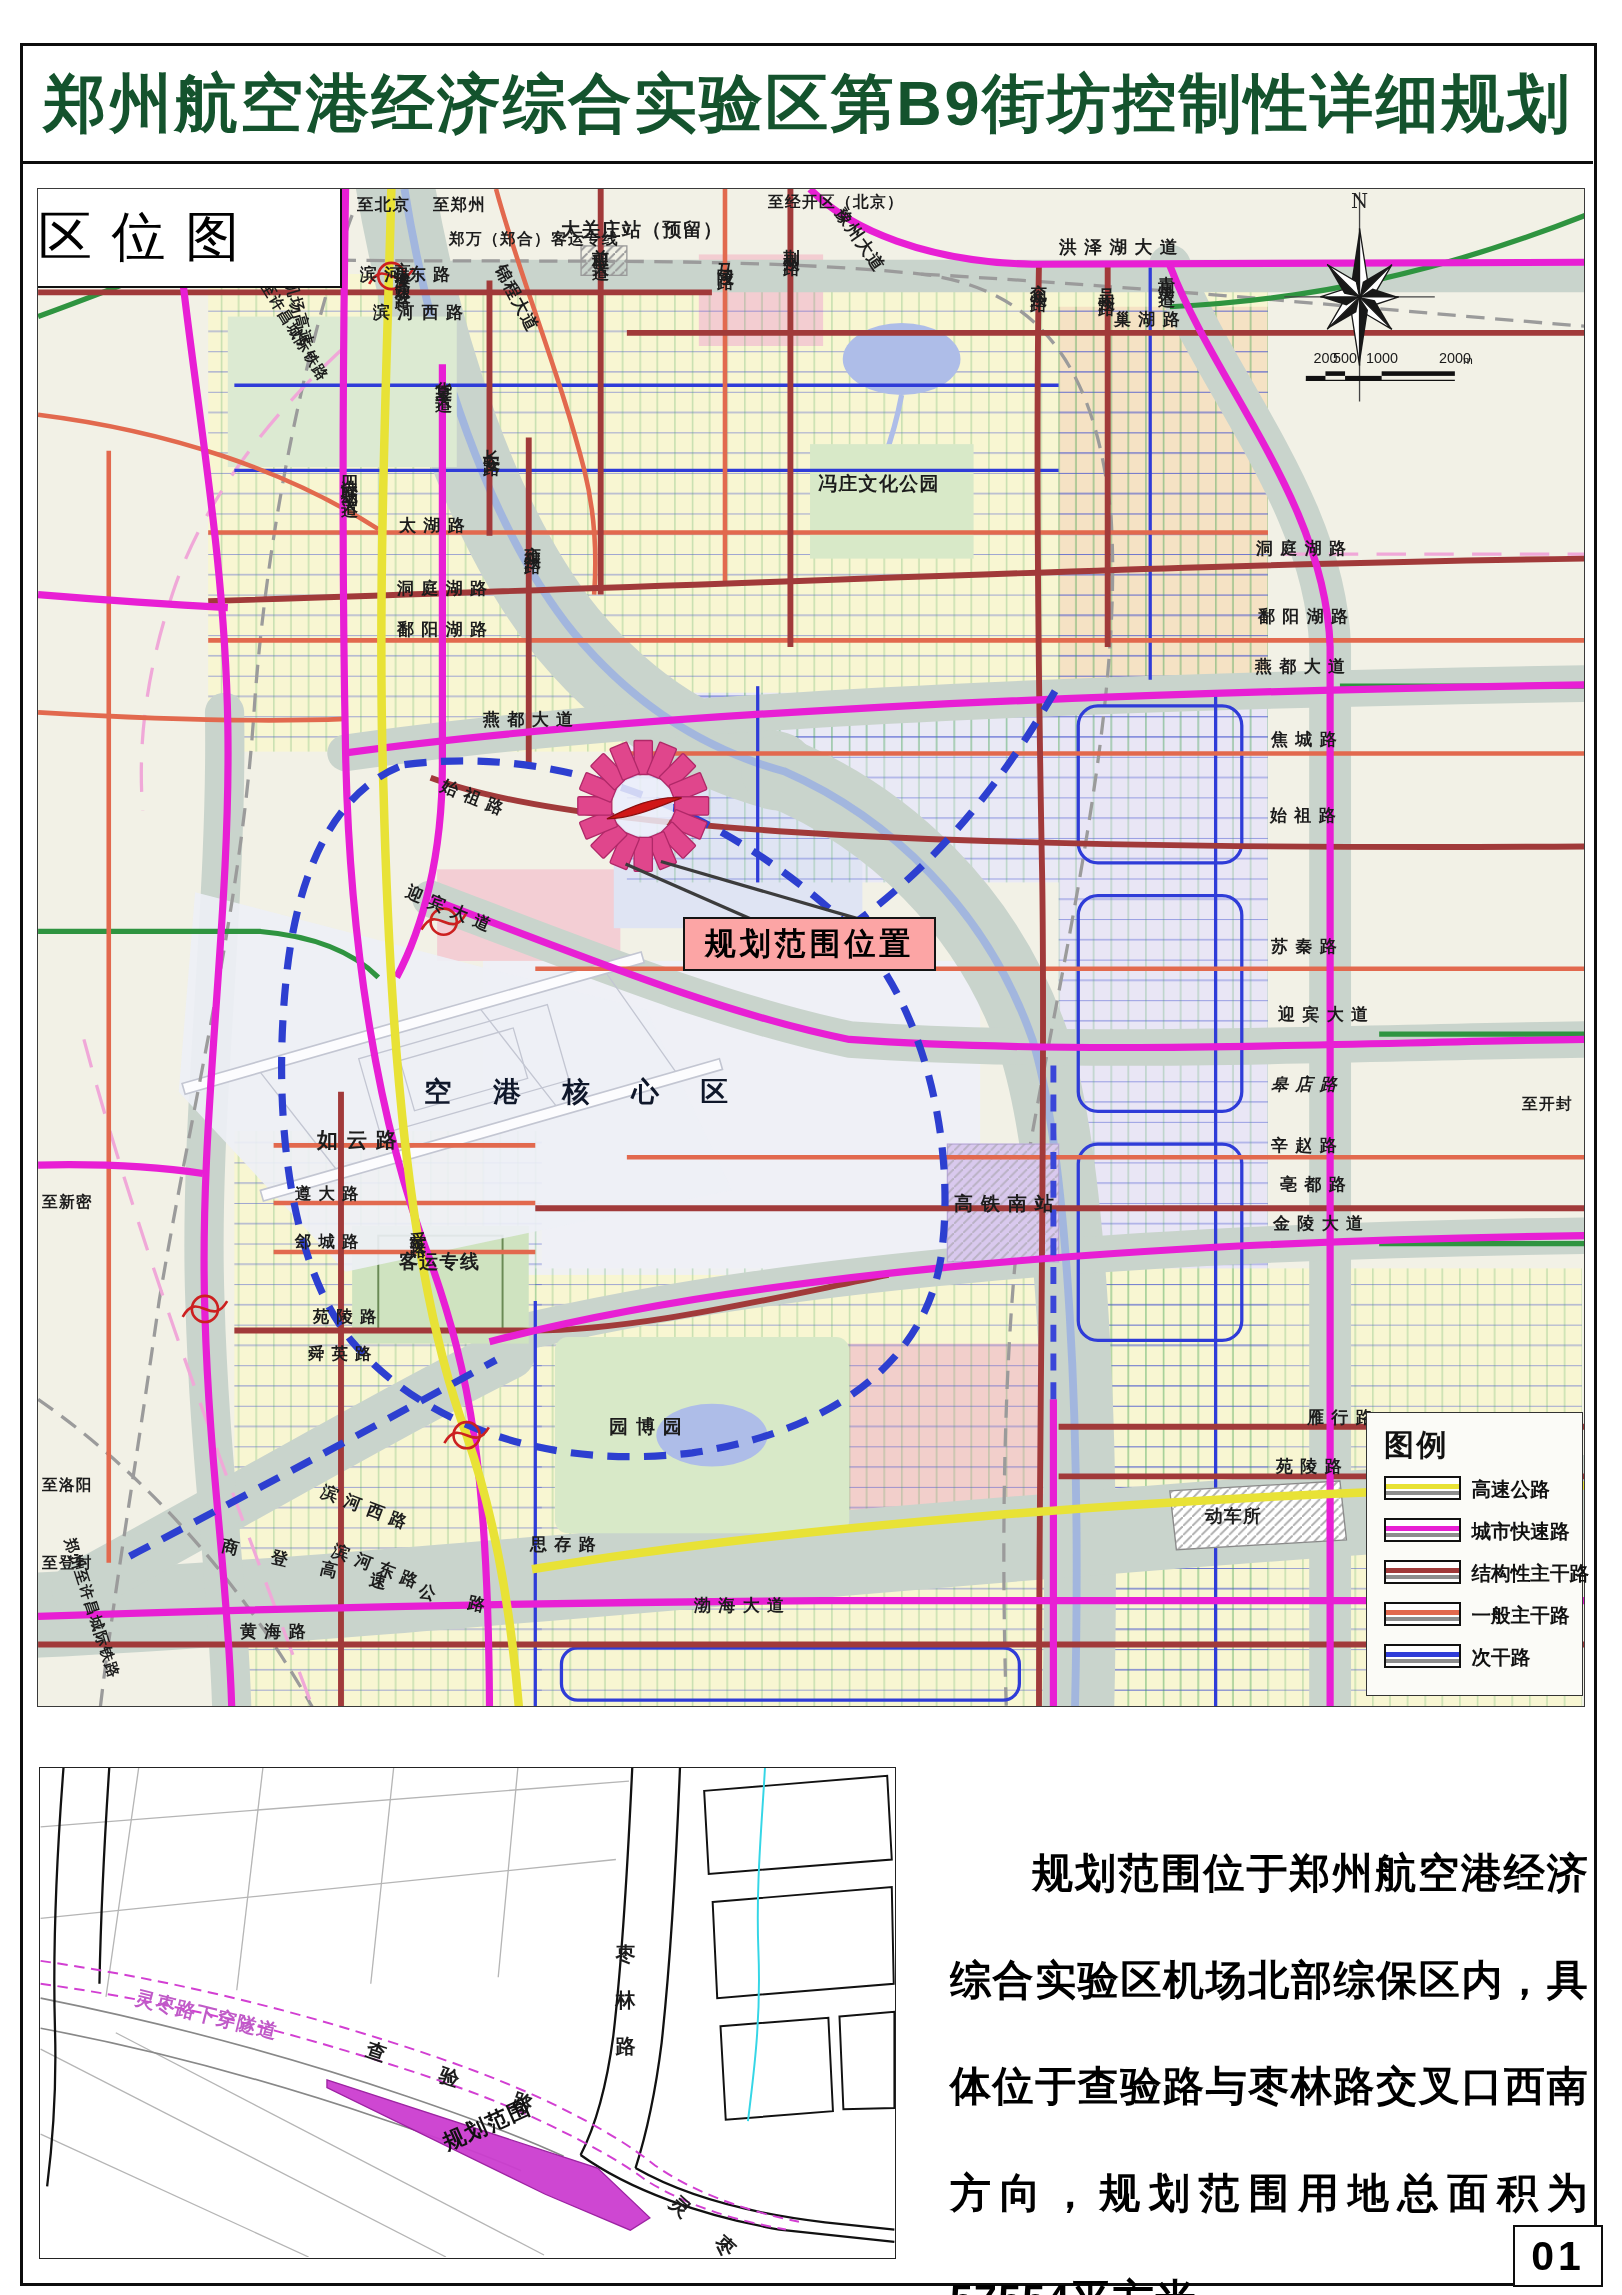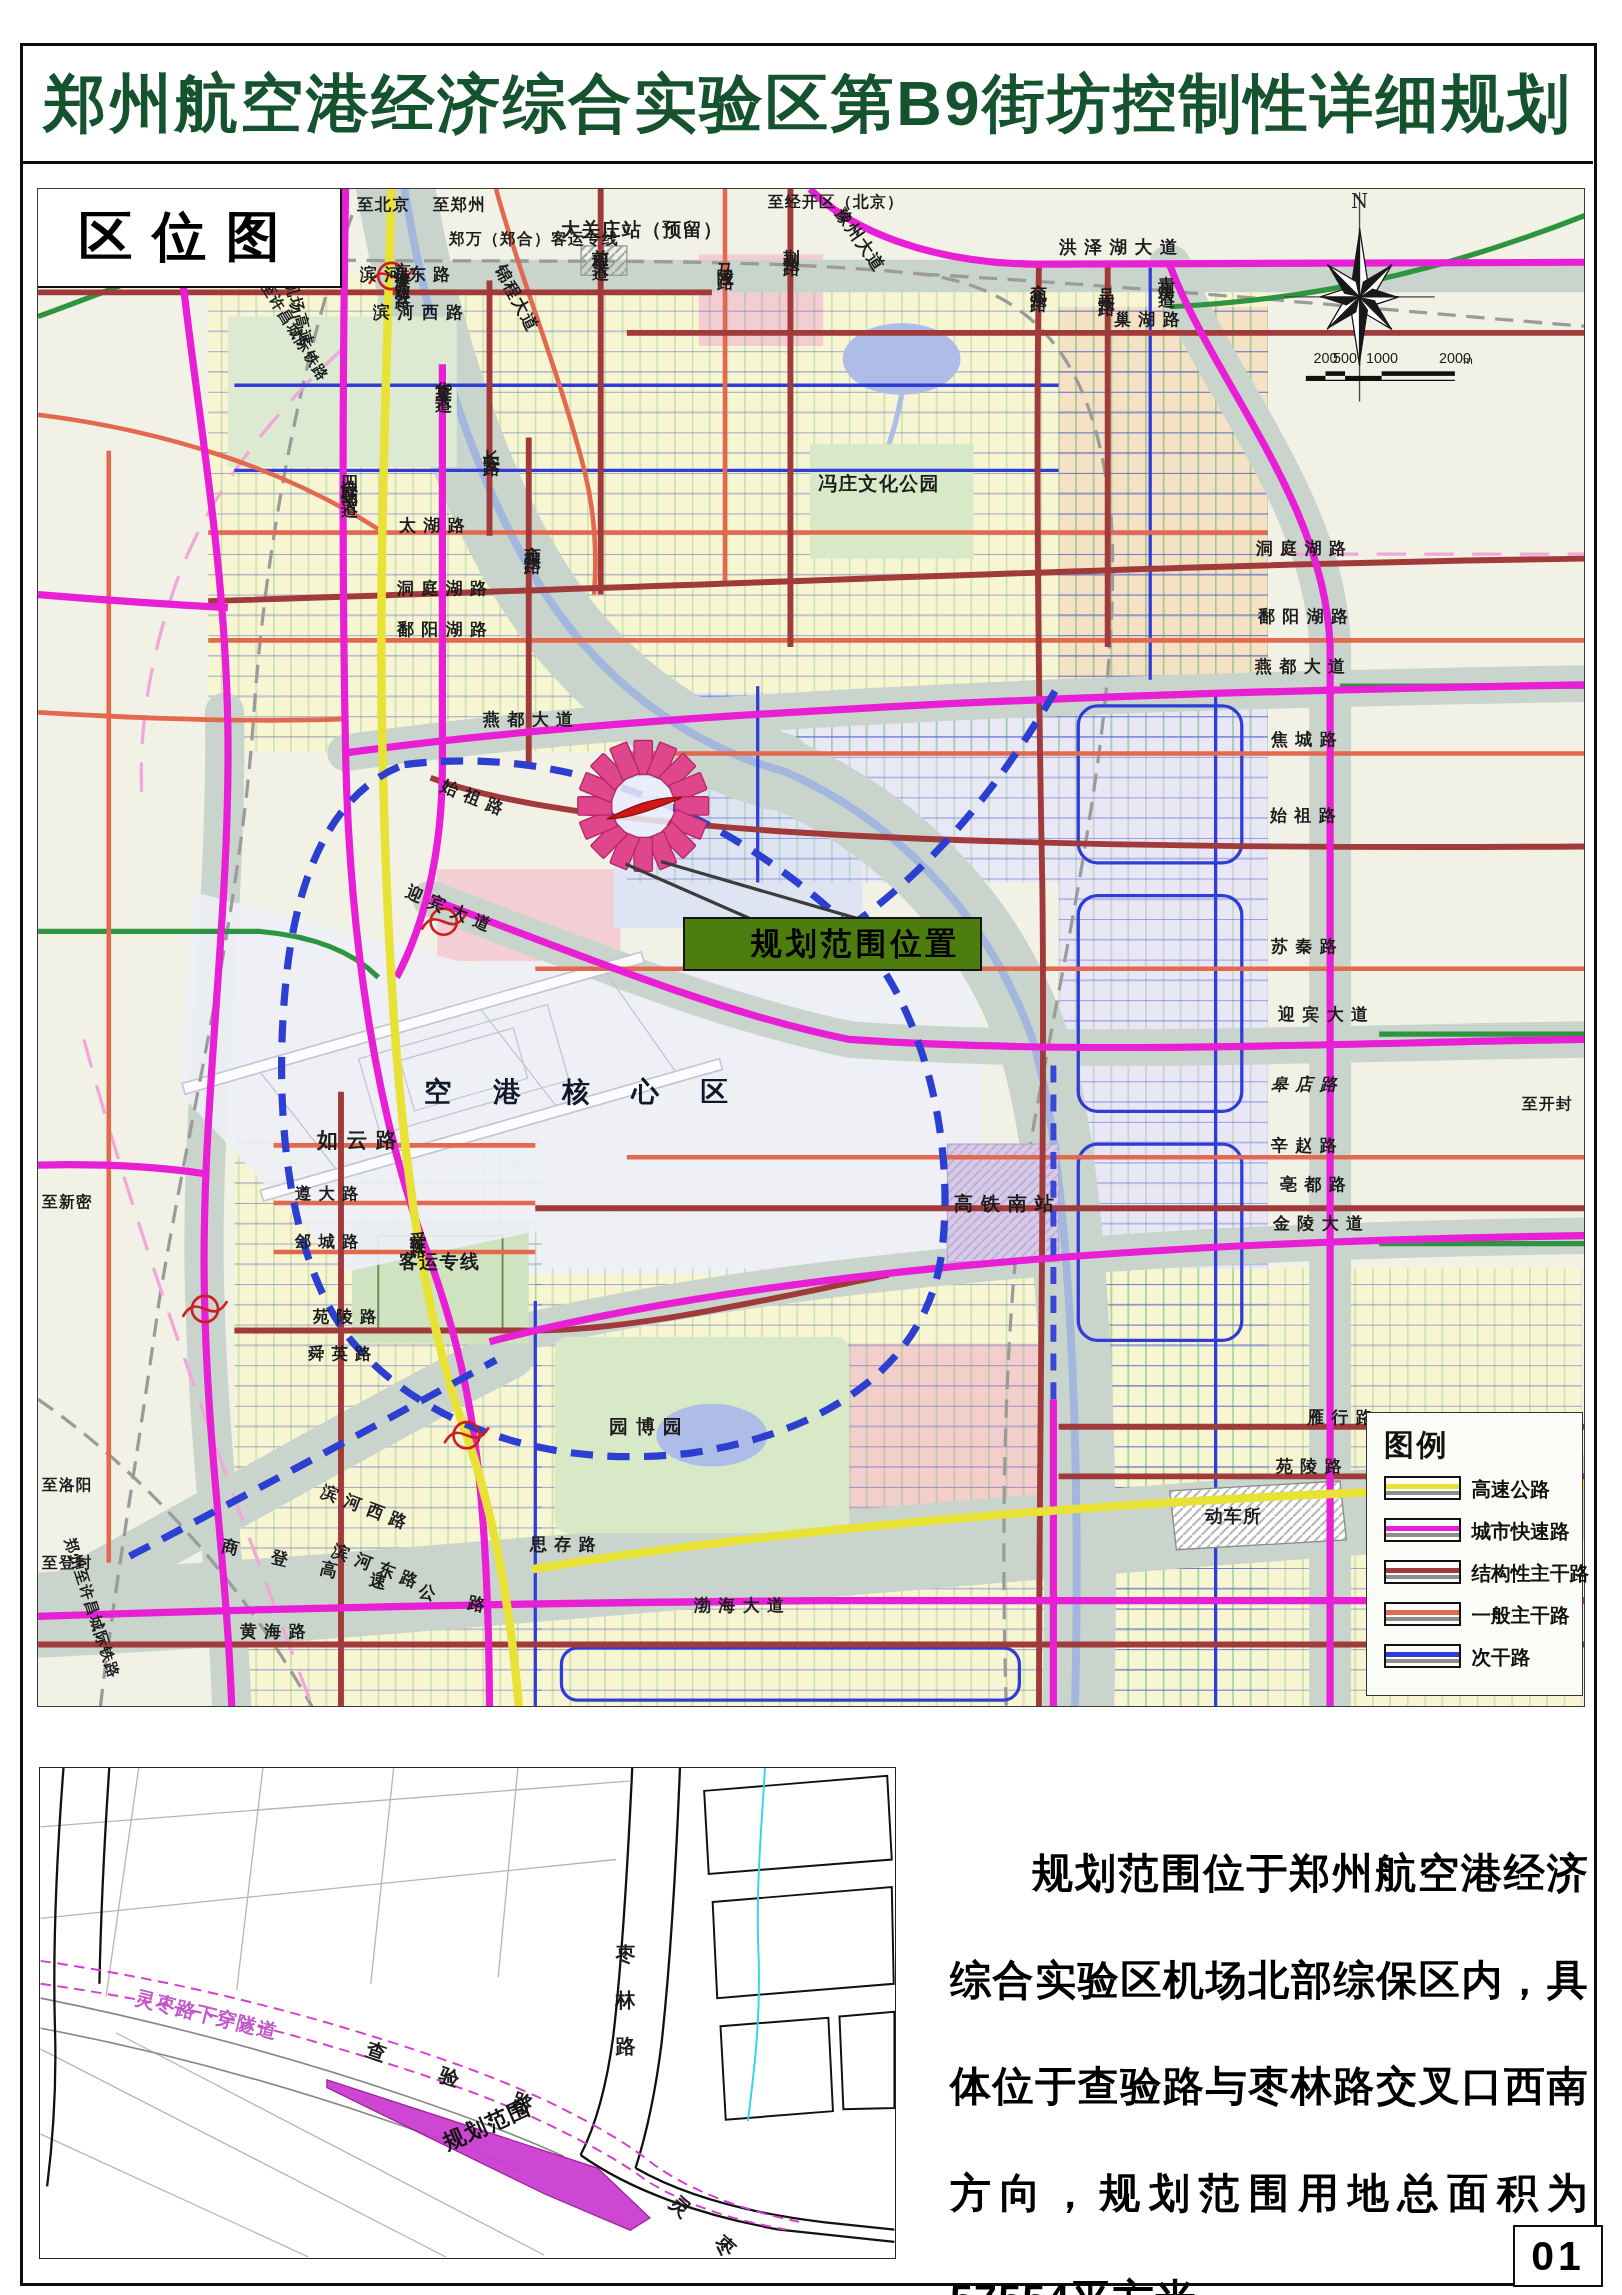--- a/index.html
+++ b/index.html
@@ -12,24 +12,24 @@
   .title-bar h1{margin:0;font-size:63px;font-weight:bold;color:#14532d;letter-spacing:2.6px;}
   .map-wrap{position:absolute;left:37px;top:188px;width:1548px;height:1519px;
         border:1.3px solid #3a3a3a;box-sizing:border-box;background:#f2f1e6;overflow:hidden;}
   .map-wrap svg{position:absolute;left:0;top:0;}
   #map-labels,#detail-labels{position:absolute;left:0;top:0;width:100%;height:100%;pointer-events:none;}
   .mlab{position:absolute;font-size:17px;font-weight:600;color:#1c1c1c;line-height:1;
         white-space:nowrap;transform-origin:left top;letter-spacing:1.3px;}
   .mlab.vert{writing-mode:vertical-rl;letter-spacing:5.2px;}
   .corner-box{position:absolute;left:0;top:0;width:302px;height:97px;background:#fff;
         border-right:2px solid #111;border-bottom:2px solid #111;display:flex;align-items:center;
-        justify-content:center;font-size:54px;font-weight:bold;letter-spacing:19.6px;z-index:6;}
-  .callout{position:absolute;left:645px;top:728px;width:249px;height:50px;background:#4d7c0f;
+        justify-content:flex-start;font-size:54px;font-weight:normal;letter-spacing:19.6px;z-index:6;}
+  .callout{position:absolute;left:645px;top:728px;width:249px;height:50px;background:#fca5a5;
         border:2.6px solid #141414;display:flex;align-items:center;justify-content:center;
-        font-size:31px;font-weight:bold;letter-spacing:3.9px;z-index:5;padding-left:46px;}
+        font-size:31px;font-weight:bold;letter-spacing:3.9px;z-index:5;}
   .legend{position:absolute;left:1366px;top:1412px;width:217px;height:284px;background:#fbfbf7;
         border:1.3px solid #333;box-sizing:border-box;z-index:7;padding:11.8px 0 0 17px;}
   .legend-title{font-size:30px;font-weight:bold;color:#111;margin-bottom:10.5px;letter-spacing:2.6px;}
   .legend-row{display:flex;align-items:flex-start;height:42px;}
   .swatch{position:relative;width:77px;height:23.6px;background:#fff;border:2px solid #111;
         box-sizing:border-box;margin-right:10.5px;flex:0 0 auto;}
   .swatch .ln{position:absolute;left:0;right:0;top:5.9px;height:5.2px;}
   .swatch .sh{position:absolute;left:0;right:0;top:13px;height:3.3px;background:#8d8d8d;}
   .legend-label{font-size:19.6px;font-weight:600;color:#111;white-space:nowrap;}
   .compass-n{position:absolute;left:1313px;top:1.3px;font-size:19.6px;font-family:"DejaVu Serif",serif;

